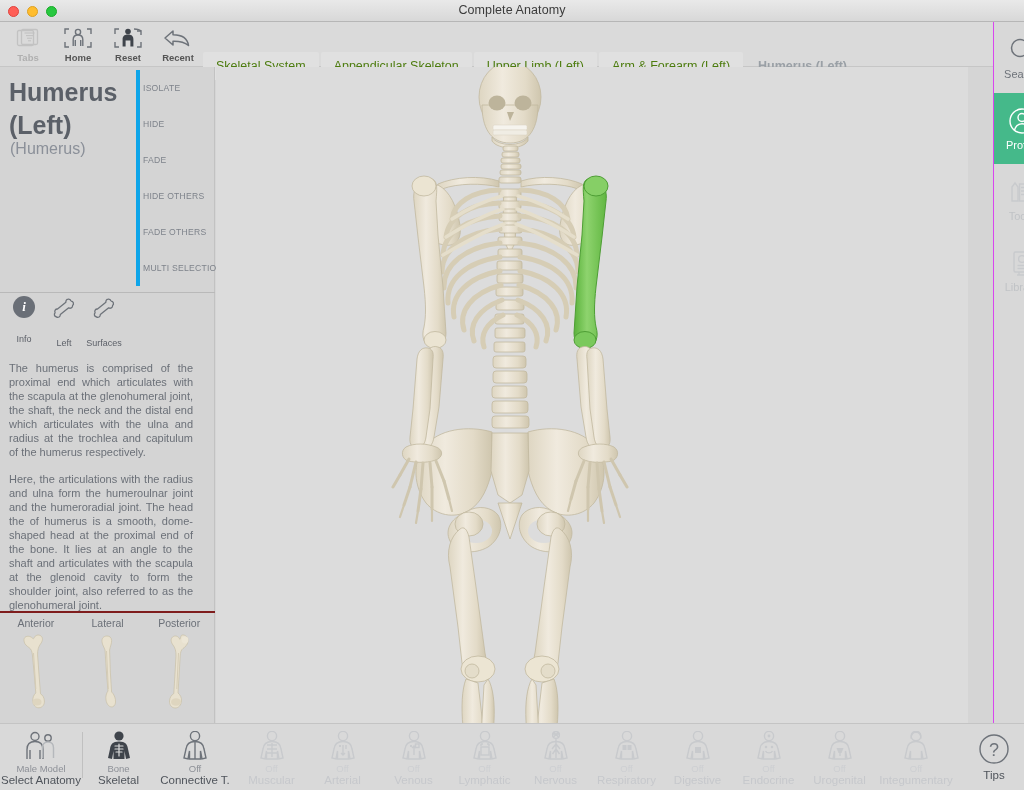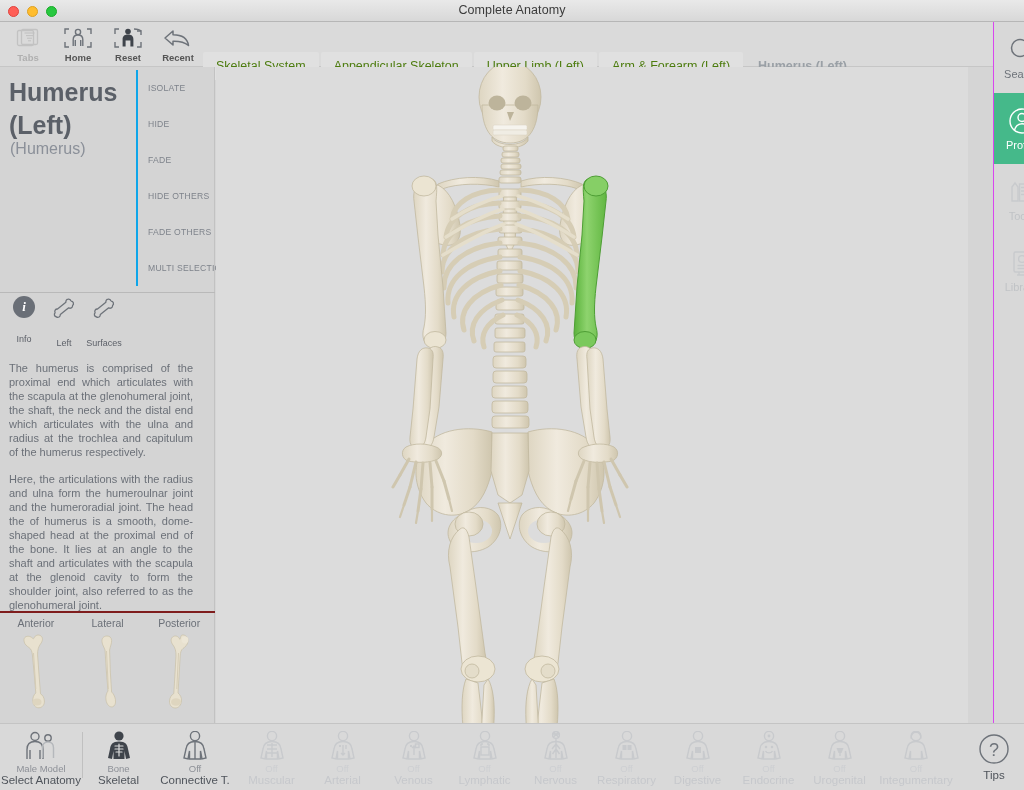--- a/index.html
+++ b/index.html
@@ -61,21 +61,21 @@
   .lp-title {
     position: absolute; left: 9px; top: 9px; width: 125px;
     font-size: 25px; font-weight: bold; color: #5b6068; line-height: 33px;
   }
   .lp-sub {
     position: absolute; left: 10px; top: 73px;
     font-size: 16px; color: #8b9099;
   }
   .lp-actions {
     position: absolute; left: 136px; top: 3px; width: 79px; height: 216px;
-    border-left: 2px solid #0ea5e9; padding-left: 10px;
+    border-left: 4px solid #0ea5e9; padding-left: 3px;
   }
   .lp-action {
     height: 36px; display: flex; align-items: center;
     font-size: 8.6px; color: #7e838b; letter-spacing: .25px; cursor: pointer;
     white-space: nowrap;
   }
   .lp-sep { position: absolute; left: 0; top: 225px; width: 215px; height: 1px; background: #b9b9b9; }
 
   .lp-tabs { position: absolute; left: 4px; top: 229px; display: flex; }
   .lp-tab {

